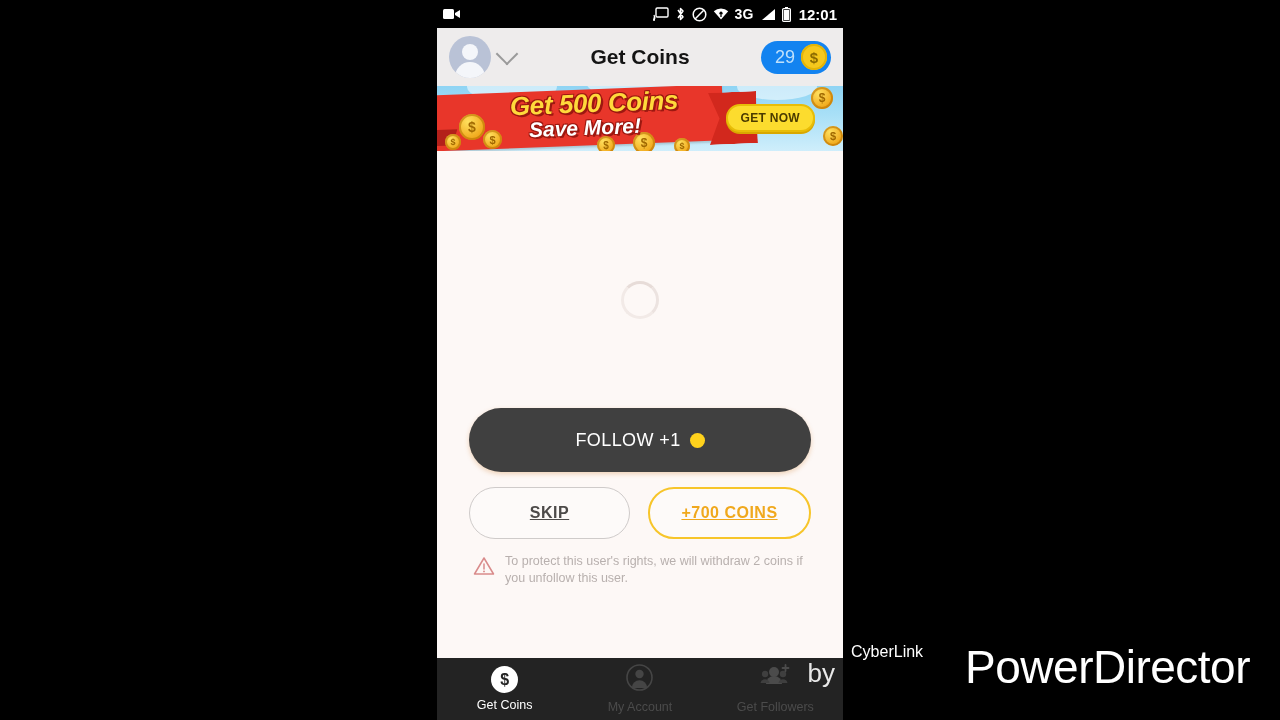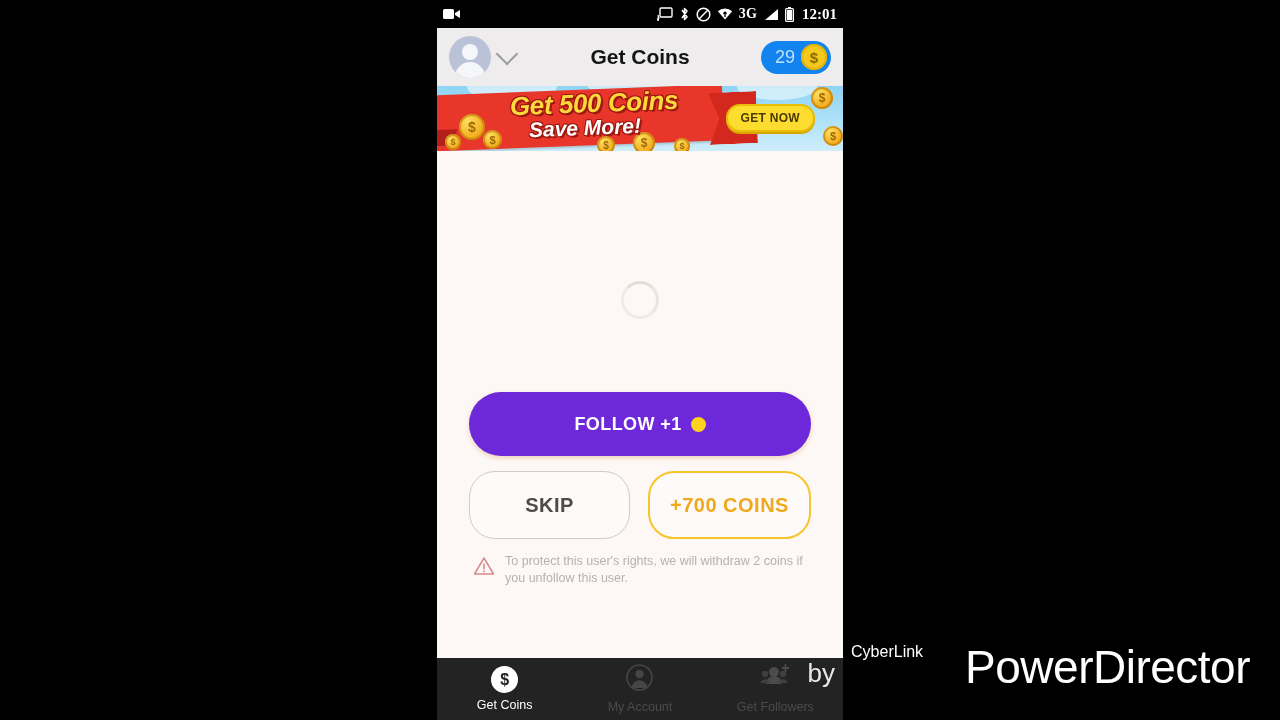--- a/index.html
+++ b/index.html
@@ -33,21 +33,20 @@
   
   #statusbar {
     position: relative;
     height: 28px;
     background: #000000;
     color: #ffffff;
     display: flex;
     align-items: center;
     padding: 8px 6px;
     box-sizing: border-box;
-    font-family: Liberation Serif, serif;
   }
   #statusbar .left { display: flex; align-items: center; gap: 6px; flex: 1; }
   #statusbar .right { display: flex; align-items: center; gap: 6px; }
   .sb-icon { display: inline-flex; align-items: center; justify-content: center; }
   .sb-text {
     font-size: 14px;
     font-weight: bold;
     color: #ffffff;
     letter-spacing: 0.2px;
   }
@@ -248,50 +247,51 @@
     padding: 0 32px 8px 32px;
     box-sizing: border-box;
   }
   #follow-btn {
     display: flex;
     align-items: center;
     justify-content: center;
     gap: 9px;
     height: 64px;
     border-radius: 32px;
-    background: #6d28d9;
+    background: #404040;
     color: #ffffff;
     font-size: 18px;
-    font-weight: bold;
+    font-weight: normal;
     letter-spacing: 0.4px;
     box-shadow: 0 2px 5px rgba(200,110,20,0.28);
   }
   #follow-coin {
     width: 15px; height: 15px;
     border-radius: 50%;
     background: #ffd21c;
     flex: none;
   }
   #secondary-row {
     display: flex;
     gap: 18px;
     margin-top: 15px;
   }
   .pill-btn {
     flex: 1;
-    height: 68px;
+    height: 52px;
     border-radius: 26px;
     display: flex;
     align-items: center;
     justify-content: center;
-    font-size: 20px;
+    font-size: 16px;
     font-weight: bold;
     letter-spacing: 0.5px;
     box-sizing: border-box;
     background: #fdfaf9;
+    text-decoration: underline;
   }
   #skip-btn {
     border: 1.5px solid #cfcbca;
     color: #4d4a49;
   }
   #coins-btn {
     border: 2px solid #f7c52a;
     color: #f0a81d;
   }
   #notice {

